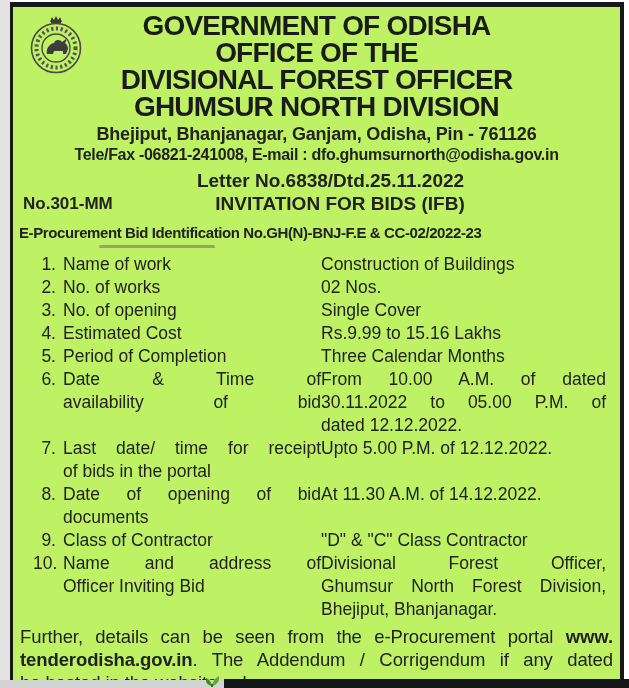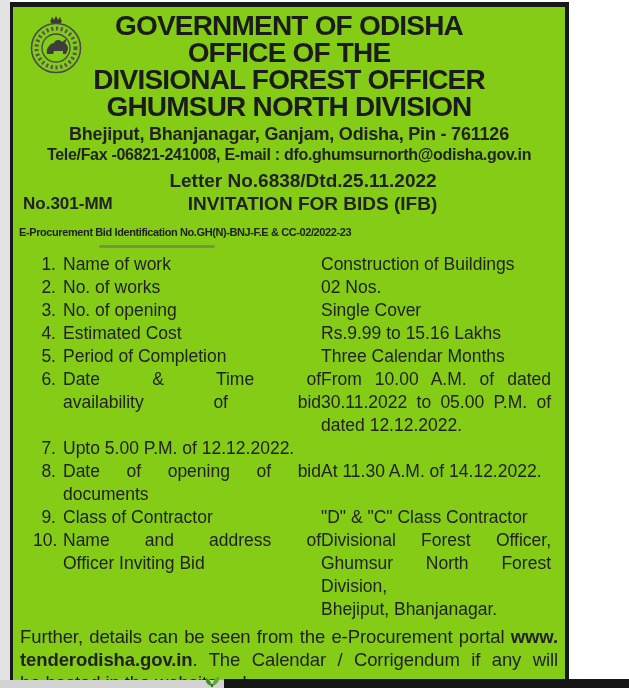--- a/index.html
+++ b/index.html
@@ -8,22 +8,22 @@
     position:relative;
     background:#ffffff;
     font-family:"Liberation Sans", sans-serif;
     color:#222222;
   }
   .left-margin {
     position:absolute; left:0; top:0; width:10px; height:688px;
     background:#e3e3e3;
   }
   .doc {
-    position:absolute; left:10px; top:2px; width:559px; height:686px;
-    background:#84cc16;
+    position:absolute; left:10px; top:2px; width:614px; height:686px;
+    background:#bef264;
     border-top:5px solid #181818;
     border-left:3px solid #181818;
     border-right:4px solid #181818;
     overflow:hidden;
   }
   .emblem {
     position:absolute; left:14px; top:8px; width:58px; height:62px;
   }
   .titles {
     margin-top:5px;
@@ -50,21 +50,21 @@
   .ref-no {
     position:absolute; left:10px; top:2px;
     font-weight:bold; font-size:17px;
   }
   .notice-title {
     text-align:center; font-weight:bold; font-size:19px; line-height:23px;padding-left:47px;
   }
   .bid-id {
     position:relative;
     margin-top:8px; padding-left:6px;
-    font-weight:bold; font-size:11px; line-height:19px;
+    font-weight:bold; font-size:15px; line-height:19px;
     letter-spacing:-0.4px; white-space:nowrap;
   }
   .scan-line {
     position:absolute; left:86px; top:22px; width:116px; height:3px;
     background:#6a6a6a; opacity:0.55; border-radius:2px;
   }
   .ifb-list { margin-top:11px; padding:0 14px 0 20px; font-size:17.5px; }
   .row { display:grid; grid-template-columns:30px 258px 1fr; }
   .num { text-align:right; padding-right:7px; line-height:23px; }
   .label .line, .value .line { line-height:23px; }
@@ -183,20 +183,24 @@
         </div>
       <div class="value">
           <div class="line stretch">From 10.00 A.M. of dated</div>
           <div class="line stretch">30.11.2022 to 05.00 P.M. of</div>
           <div class="line">dated 12.12.2022.</div>
         </div>
     </div>
 
     <div class="row">
       <div class="num">7.</div>
+      <div class="label">
+          <div class="line stretch">Last date/ time for receipt</div>
+          <div class="line">of bids in the portal</div>
+        </div>
       <div class="value">
           <div class="line">Upto 5.00 P.M. of 12.12.2022.</div>
         </div>
     </div>
 
     <div class="row">
       <div class="num">8.</div>
       <div class="label">
           <div class="line stretch">Date of opening of bid</div>
           <div class="line">documents</div>
@@ -225,21 +229,21 @@
       <div class="value">
           <div class="line stretch">Divisional Forest Officer,</div>
           <div class="line stretch">Ghumsur North Forest Division,</div>
           <div class="line">Bhejiput, Bhanjanagar.</div>
         </div>
     </div>
   </div>
 
   <div class="footer">
     <div class="f-line stretch"><span>Further, details can be seen from the e-Procurement portal</span> <span class="b">www.</span></div>
-    <div class="f-line stretch"><span class="b">tenderodisha.gov.in</span><span>. The Calendar / Corrigendum if any will</span></div>
+    <div class="f-line stretch"><span class="b">tenderodisha.gov.in</span><span>. The Addendum / Corrigendum if any dated</span></div>
     <div class="f-line">be hosted in the website only.</div>
   </div>
 
 </div>
 
 <div class="bottom-strip"></div>
 <svg class="leaf-icon" viewBox="0 0 18 13">
   <path d="M9 12 Q8 6 3 4 Q2 9 6 11 Q8 12 9 12 Z" fill="#3e8f1f"></path>
   <path d="M9 12 Q10 5 16 2 Q17 8 12 11 Q10 12 9 12 Z" fill="#58b02c"></path>
   <rect x="8" y="10" width="2" height="3" fill="#3a6e1a"></rect>

